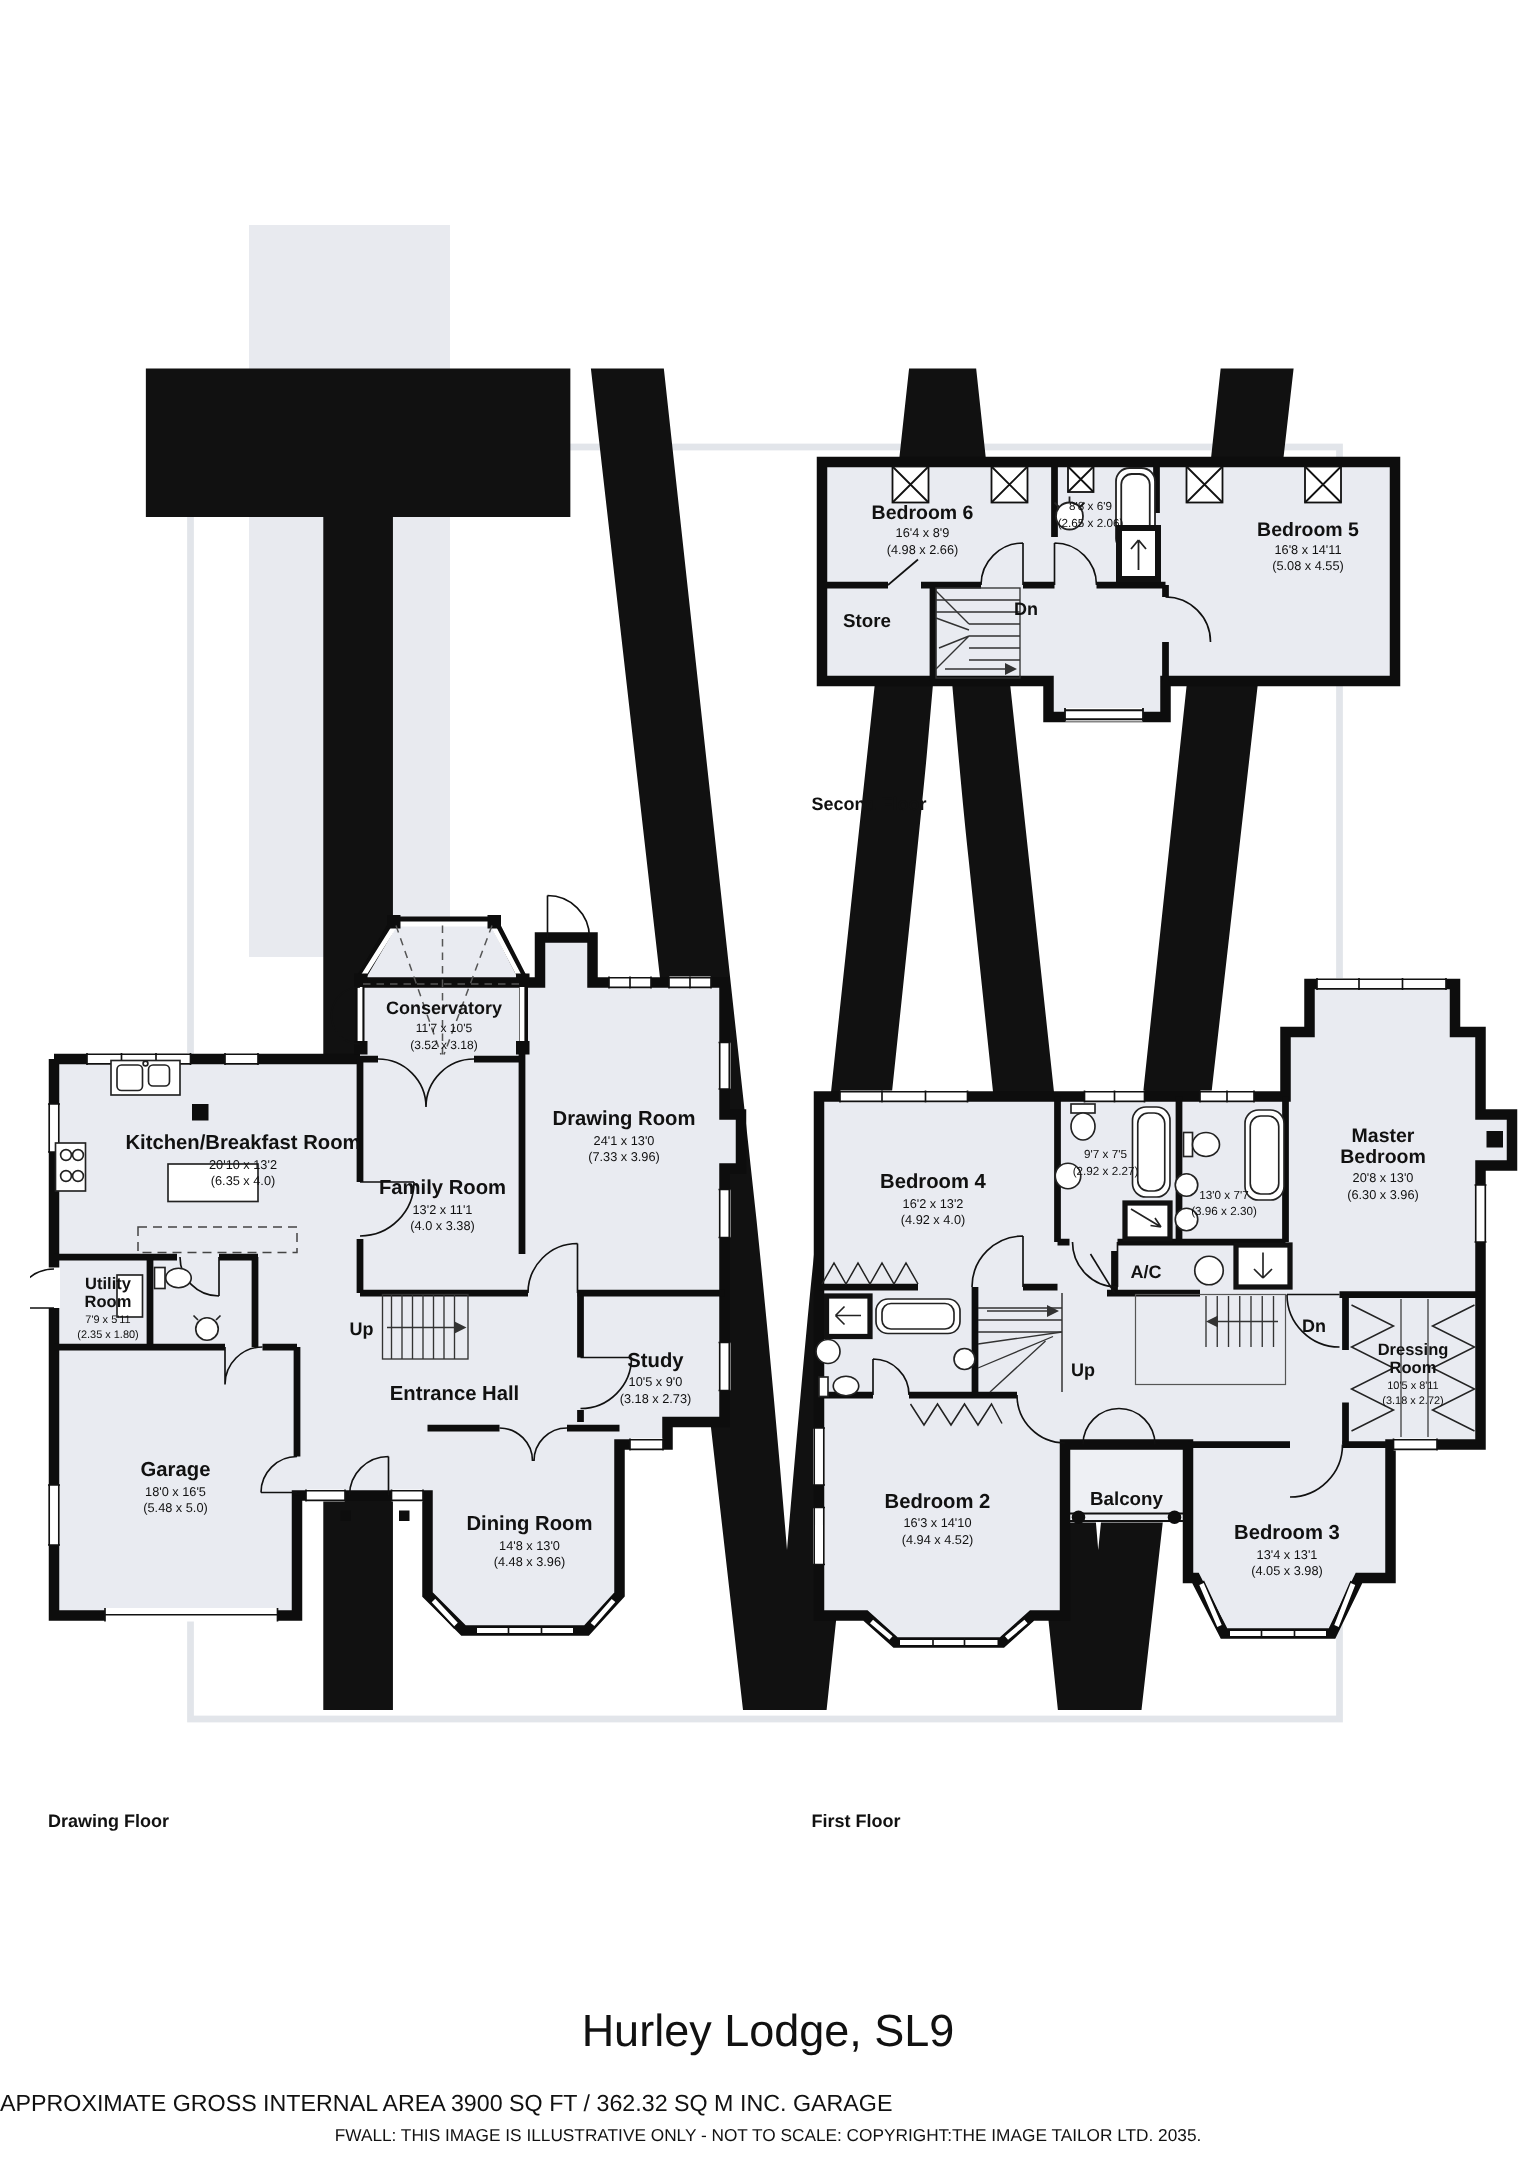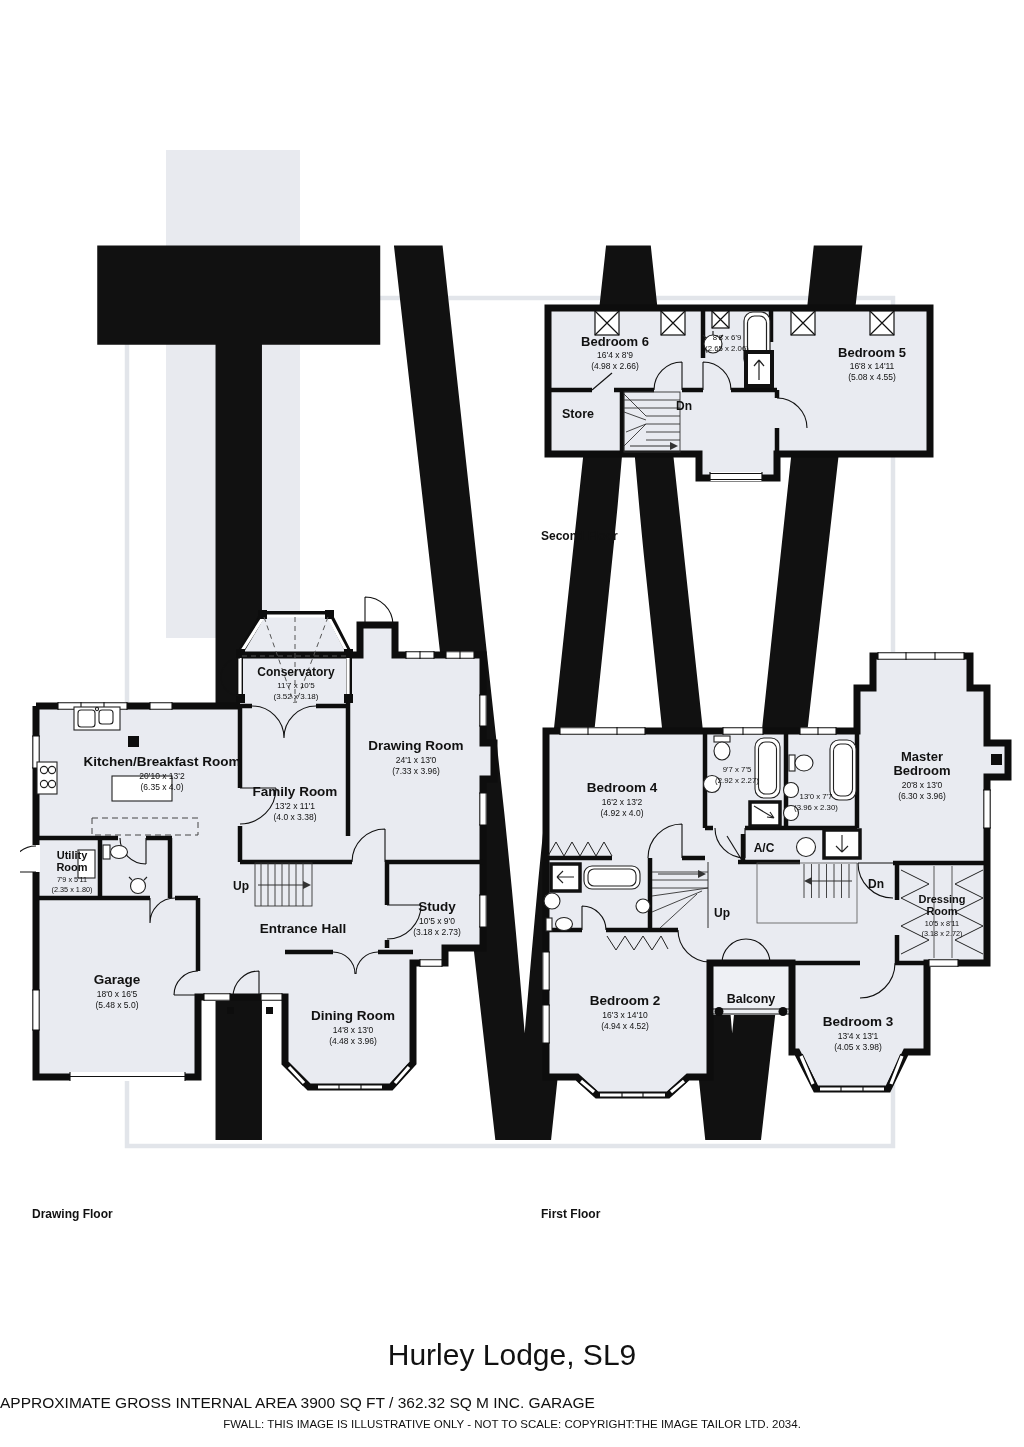--- a/index.html
+++ b/index.html
@@ -489,15 +489,15 @@
       <text x="858" y="1050" font-size="8.5">(4.05 x 3.98)</text>
     </g>
   </svg>
 
   <div class="floor-label" style="left:541px;top:529px">Second Floor</div>
   <div class="floor-label" style="left:32px;top:1207px">Drawing Floor</div>
   <div class="floor-label" style="left:541px;top:1207px">First Floor</div>
 
   <div class="footer-title">Hurley Lodge, SL9</div>
   <div class="footer-area">APPROXIMATE GROSS INTERNAL AREA 3900 SQ FT / 362.32 SQ M INC. GARAGE</div>
-  <div class="footer-disc">FWALL: THIS IMAGE IS ILLUSTRATIVE ONLY - NOT TO SCALE: COPYRIGHT:THE IMAGE TAILOR LTD. 2034.</div>
+  <div class="footer-disc">FWALL: THIS IMAGE IS ILLUSTRATIVE ONLY - NOT TO SCALE: COPYRIGHT:THE IMAGE TAILOR LTD. 2035.</div>
 
 </div>
 
 </body></html>

